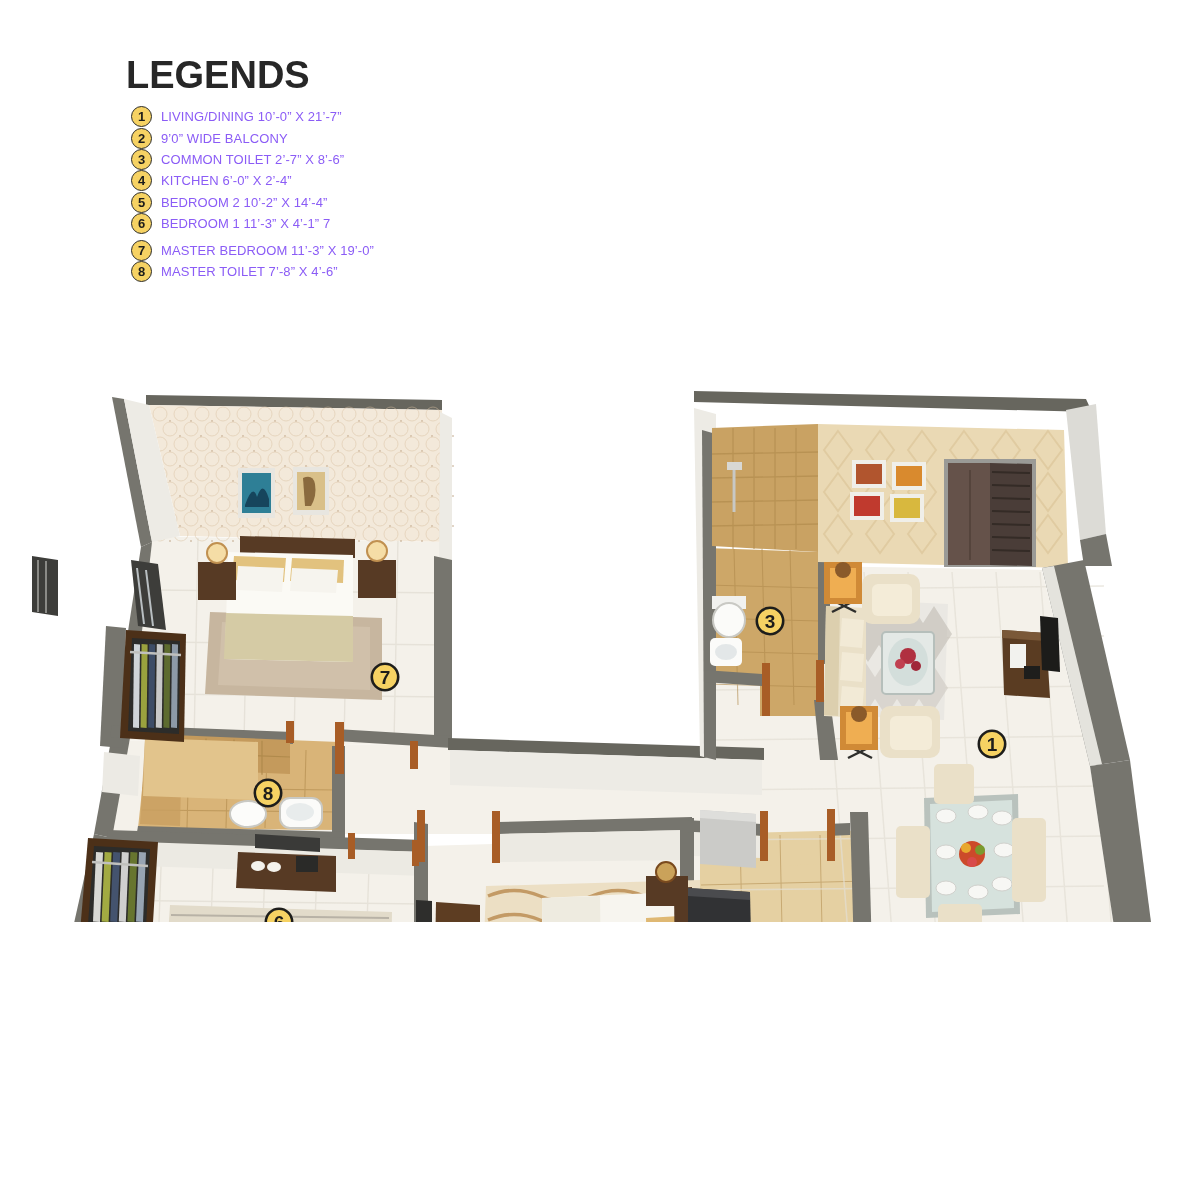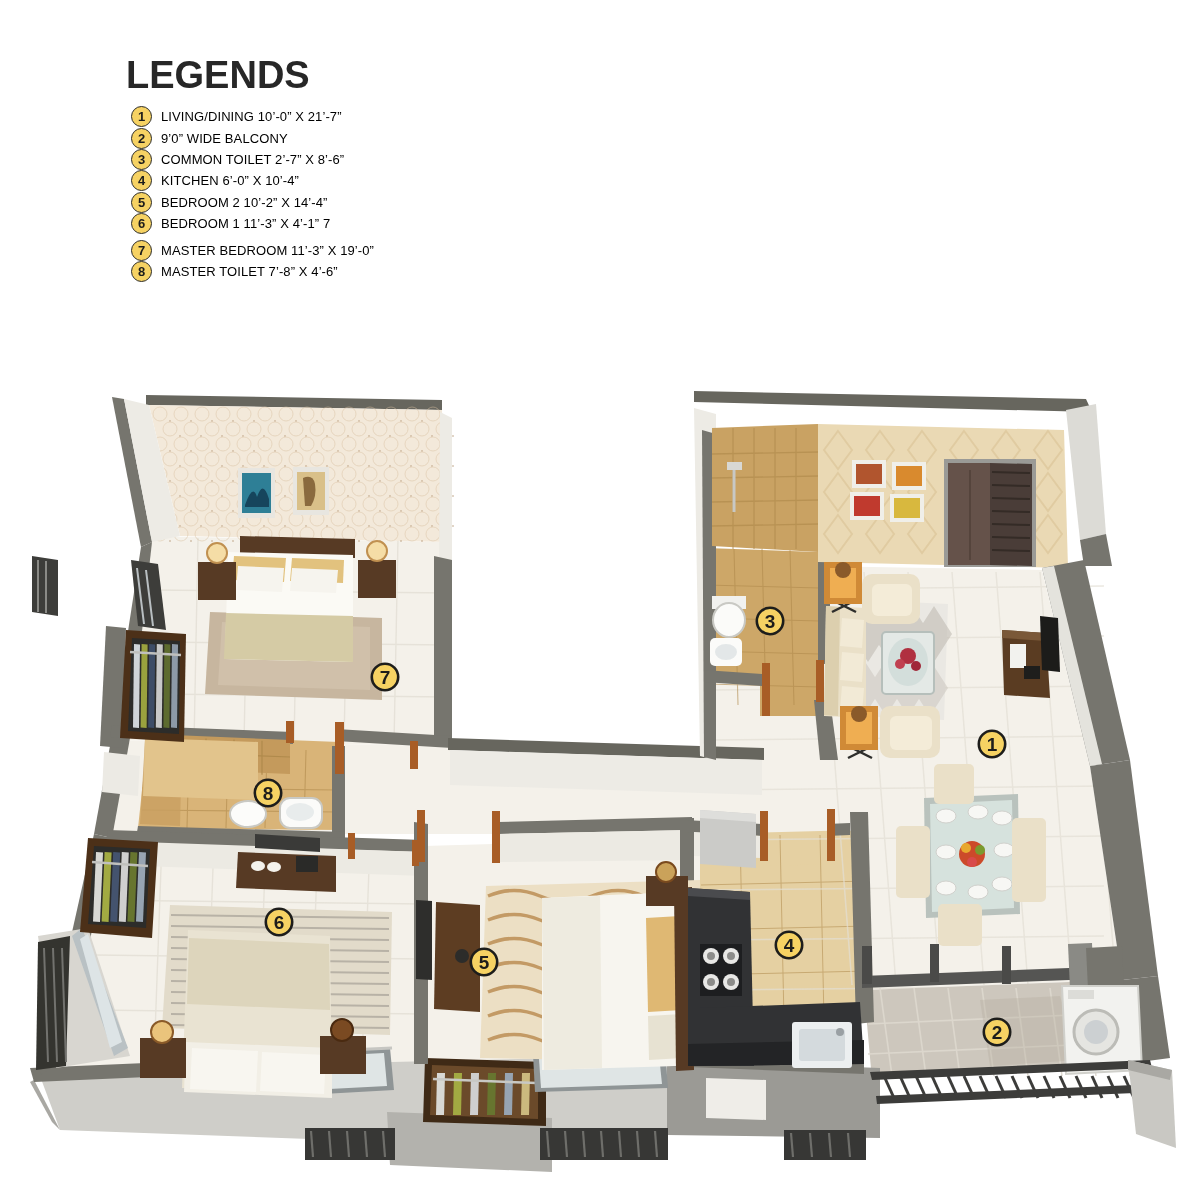--- a/index.html
+++ b/index.html
@@ -1,22 +1,22 @@
 <!DOCTYPE html>
 <html><head>
 <meta charset="utf-8">
 <style>
 html,body{margin:0;padding:0;background:#ffffff;}
-#page{position:relative;width:1200px;height:1200px;background:#ffffff;overflow:hidden;
+#page{position:relative;width:1200px;height:922px;background:#ffffff;overflow:hidden;
  font-family:"Liberation Sans", sans-serif;}
 #title{position:absolute;left:126px;top:54px;font-size:38px;font-weight:bold;color:#272727;letter-spacing:0px;}
 .li{position:absolute;left:131px;height:22px;display:flex;align-items:center;}
 .lc{display:inline-block;width:19px;height:19px;border-radius:50%;background:#f6d263;border:1.6px solid #2c2c28;
  color:#1d1d1b;font-size:13px;font-weight:bold;text-align:center;line-height:19px;flex:0 0 19px;}
-.lt{margin-left:9px;font-size:13px;color:#000000;letter-spacing:0.1px;}
+.lt{margin-left:9px;font-size:13px;color:#8b5cf6;letter-spacing:0.1px;}
 </style>
 </head>
 <body>
 <div id="page">
 
 <div id="title">LEGENDS</div>
 
 <div class="li" style="top:105px">
       <span class="lc">1</span>
       <span class="lt">LIVING/DINING 10’-0” X 21’-7”</span>
@@ -27,21 +27,21 @@
       <span class="lt">9’0” WIDE BALCONY</span>
     </div>
 
 <div class="li" style="top:148px">
       <span class="lc">3</span>
       <span class="lt">COMMON TOILET 2’-7” X 8’-6”</span>
     </div>
 
 <div class="li" style="top:169px">
       <span class="lc">4</span>
-      <span class="lt">KITCHEN 6’-0” X 10’-4”</span>
+      <span class="lt">KITCHEN 6’-0” X 2’-4”</span>
     </div>
 
 <div class="li" style="top:191px">
       <span class="lc">5</span>
       <span class="lt">BEDROOM 2 10’-2” X 14’-4”</span>
     </div>
 
 <div class="li" style="top:212px">
       <span class="lc">6</span>
       <span class="lt">BEDROOM 1 11’-3” X 4’-1” 7</span>

